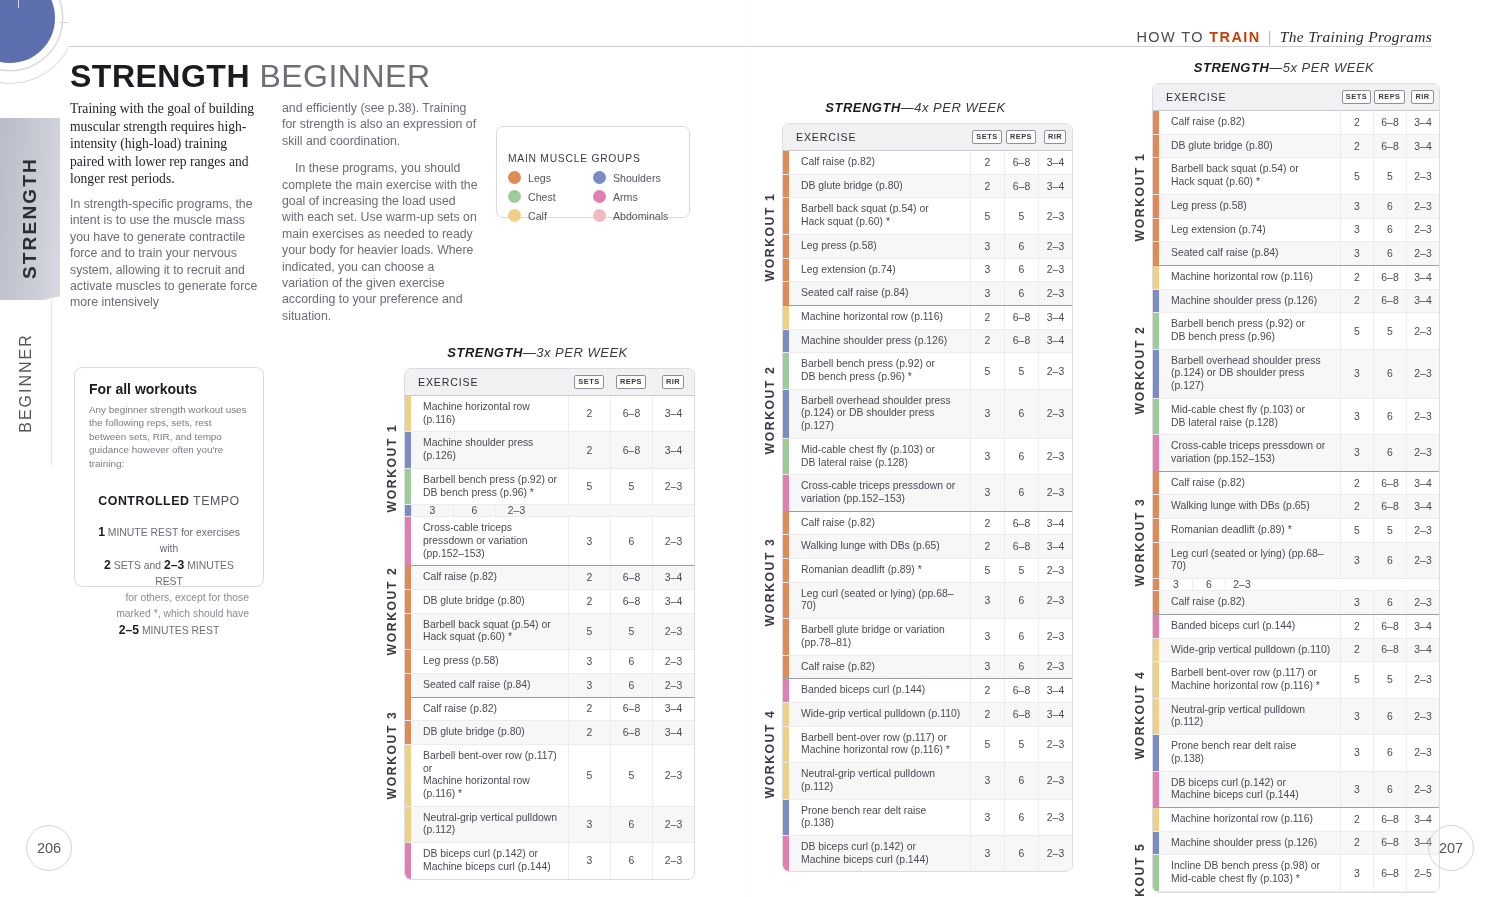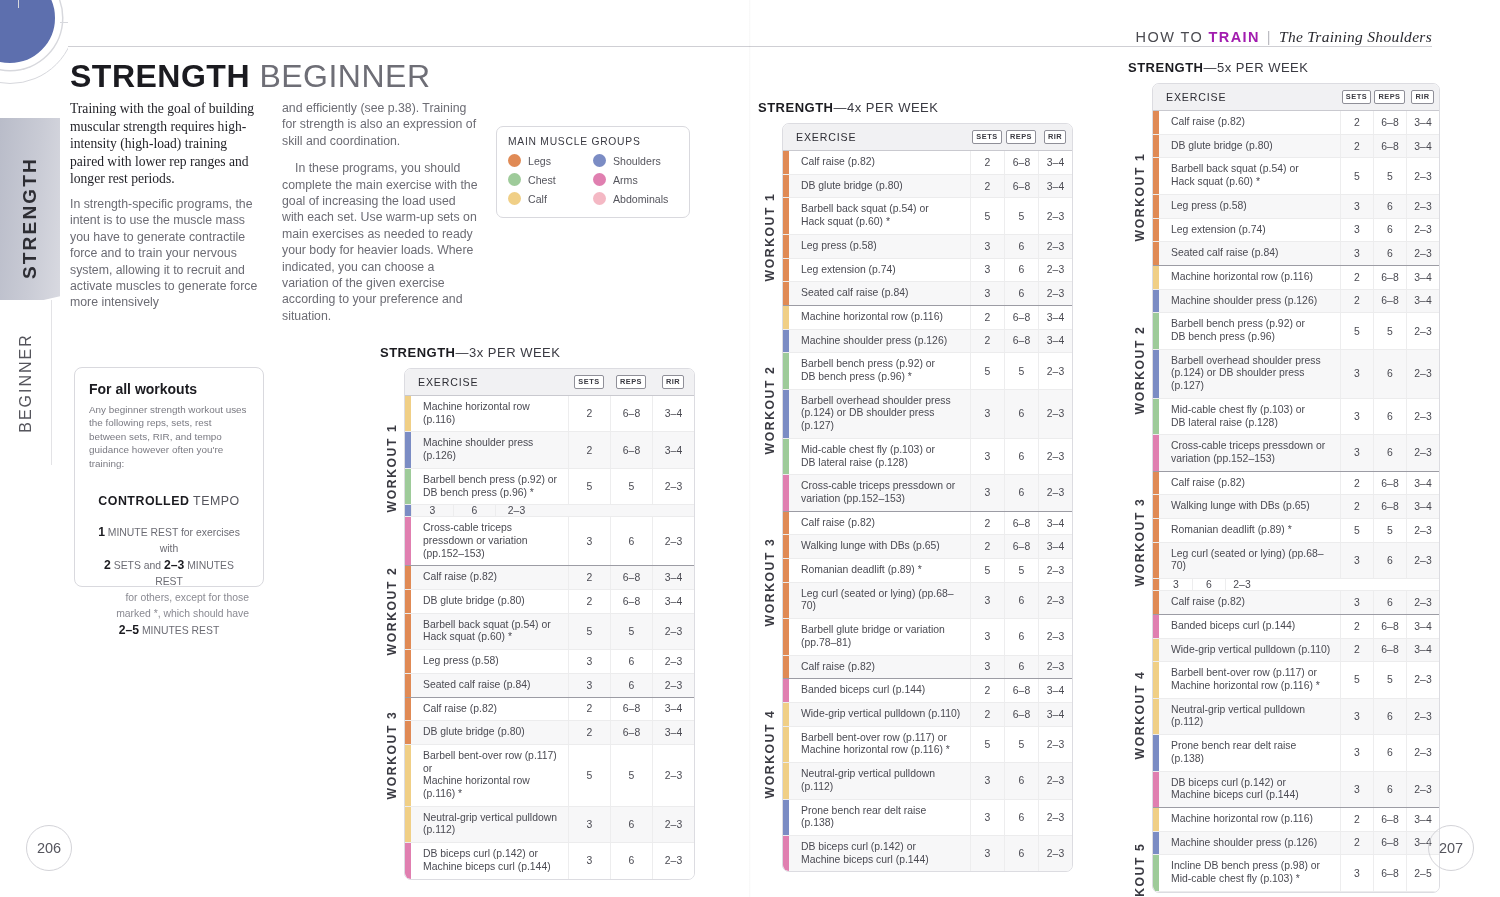--- a/index.html
+++ b/index.html
@@ -41,21 +41,21 @@
     position:absolute; left:-56px; top:-48px; width:132px; height:132px;
     border-radius:50%; border:1px solid #d7d8dd;
   }
   .corner-tick{ position:absolute; background:#d7d8dd; }
 
   
   .runhead{
     position:absolute; right:68px; top:28px;
     font-size:14.5px; color:#4a4a50; letter-spacing:1.4px;
   }
-  .runhead b{ font-weight:700; color:#a21caf; }
+  .runhead b{ font-weight:700; color:#c2410c; }
   .runhead .sep{ color:#b9b9c0; margin:0 7px; font-weight:300;}
   .runhead .ital{ font-family:"Liberation Serif", serif; font-style:italic; letter-spacing:0.3px; font-size:15.5px; color:#2a2a30;}
   .rule-top{ position:absolute; left:68px; top:46px; right:68px; height:1px; background:#cfcfd4; }
 
   
   .title{ position:absolute; left:70px; top:58px; font-size:32px; letter-spacing:0.5px; color:#1b1b20; }
   .title b{ font-weight:700; }
   .title span{ font-weight:300; color:#6e6e76; }
 
   
@@ -67,21 +67,21 @@
   .col p{ margin-bottom:11px; }
   .col p.indent{ text-indent:13px; margin-bottom:0; }
   #col1{ left:70px; top:100px; width:192px; }
   #col1b{ left:70px; top:196px; width:192px; }
   #col2{ left:282px; top:100px; width:196px; }
 
   
   .legend{
     position:absolute; left:496px; top:126px; width:194px; height:92px;
     border:1px solid #d9d9de; border-radius:7px; background:#fff;
-    padding:9px 11px;
+    padding:26px 11px;
   }
   .legend-title{ font-size:10.3px; letter-spacing:0.75px; color:#3a3a42; margin-bottom:7px; }
   .legend-grid{ display:grid; grid-template-columns:1fr 1fr; row-gap:6px; }
   .legend-item{ display:flex; align-items:center; gap:7px; }
   .dot{ width:13px; height:13px; border-radius:50%; flex:0 0 13px; }
   .legend-item span{ font-size:10.6px; color:#55555d; }
 
   
   .allbox{
     position:absolute; left:74px; top:367px; width:190px; height:220px;
@@ -91,21 +91,21 @@
   .allbox h3{ font-size:14px; font-weight:700; color:#1b1b20; margin-bottom:6px; }
   .allbox .sub{ font-size:9.9px; line-height:13.4px; color:#7a7a82; }
   .allbox .tempo{ text-align:center; margin-top:24px; font-size:12.4px; color:#55555d; letter-spacing:0.5px; }
   .allbox .tempo b{ color:#1b1b20; font-weight:700; }
   .allbox .rest{ text-align:center; margin-top:16px; font-size:10.4px; line-height:16px; color:#6c6c74; }
   .allbox .rest b{ color:#1b1b20; font-weight:700; font-size:12.2px; }
   .allbox .rest .small{ color:#8a8a92;text-align:right; }
 
   
   .tblock{ position:absolute; }
-  .tbl-title{ font-size:13px; letter-spacing:0.5px; color:#3a3a42; margin-bottom:8px; }
+  .tbl-title{ text-align:center; font-size:13px; letter-spacing:0.5px; color:#3a3a42; margin-bottom:8px;font-style:italic; }
   .tbl-title b{ font-weight:700; color:#1b1b20; }
   .tbl-body{ display:flex; }
 
   .wcol{ width:24px; position:relative; flex:0 0 24px; }
   .wlabel{
     position:absolute; left:0; width:100%;
     display:flex; align-items:center; justify-content:center;
   }
   .wlabel span{
     transform: rotate(-90deg); white-space:nowrap;
@@ -176,21 +176,21 @@
     <div class="tab-beginner">
       <div class="vlabel">BEGINNER</div>
     </div>
     <div class="corner-arc"></div>
     <div class="corner-circle"></div>
   <div class="corner-tick" style="left: 18px; top: -6px; width: 1px; height: 14px;"></div>
       <div class="corner-tick" style="left: 60px; top: 22px; width: 14px; height: 1px;"></div>
     </div>
 
   <div class="runhead">
-    <span>HOW TO </span><b>TRAIN</b><span class="sep">|</span><span class="ital">The Training Shoulders</span>
+    <span>HOW TO </span><b>TRAIN</b><span class="sep">|</span><span class="ital">The Training Programs</span>
   </div>
   <div class="rule-top"></div>
 
   <div class="title">
     <b>STRENGTH</b>
     <span>BEGINNER</span>
   </div>
 
   <div class="col lead" id="col1">
     <p>Training with the goal of building muscular strength requires high-intensity (high-load) training paired with lower rep ranges and longer rest periods.</p>

